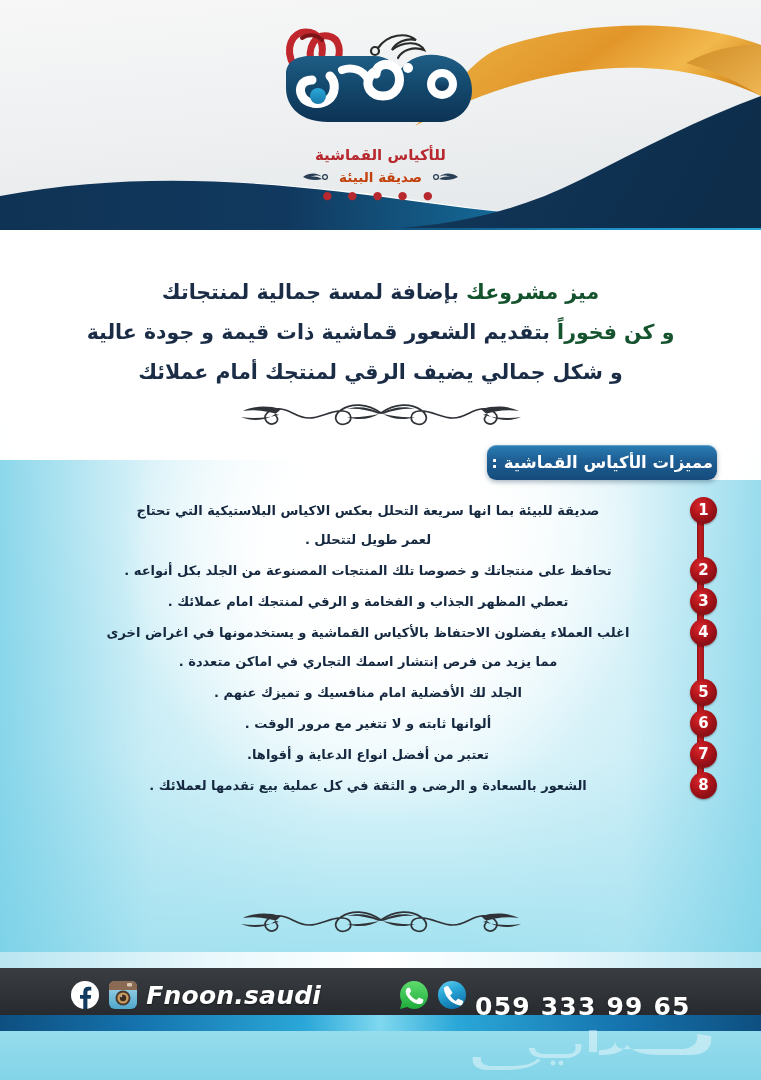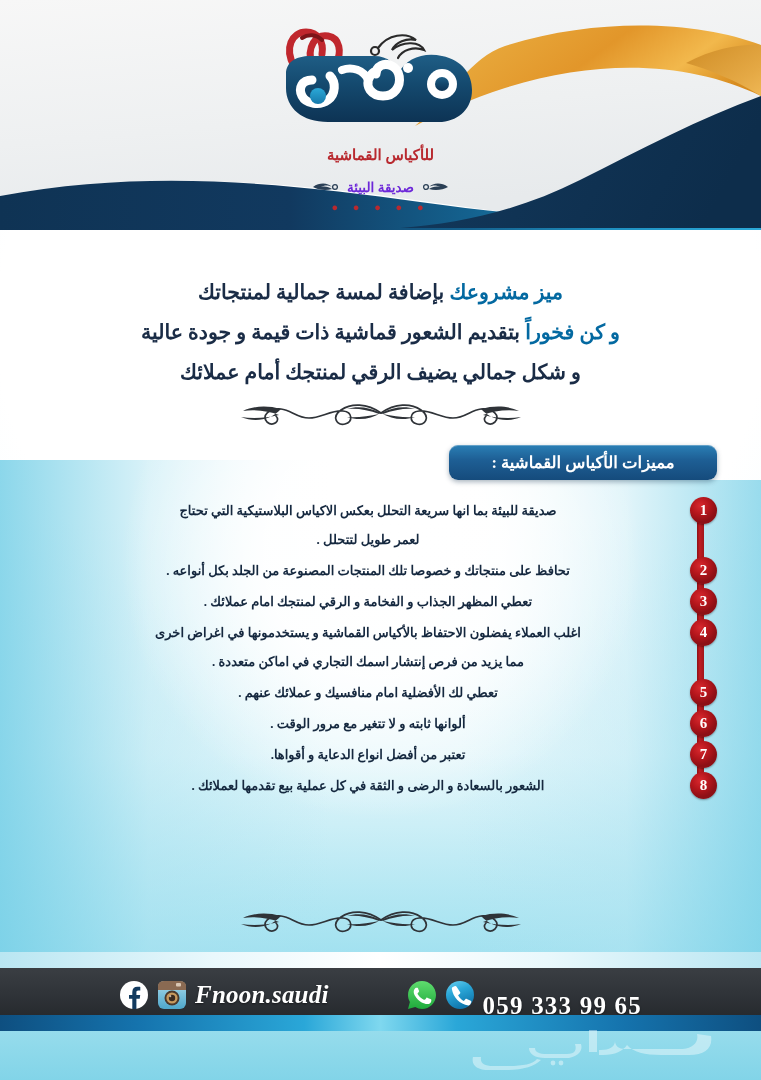--- a/index.html
+++ b/index.html
@@ -10,21 +10,20 @@
   }
   body {
     font-family: "DejaVu Sans", "Liberation Sans", sans-serif;
   }
   .page {
     position: relative;
     width: 761px;
     height: 1080px;
     overflow: hidden;
     background: #ffffff;
-    font-family: Liberation Serif, serif;
   }
 
   
   .bg-base {
     position: absolute;
     inset: 0;
     background:
       radial-gradient(120% 75% at 50% 30%, #ffffff 0%, #ffffff 42%, #f2fbfd 62%, #dff4fa 78%, #bfe9f3 100%);
   }
   .bg-cyan-bottom {
@@ -84,22 +83,22 @@
     line-height: 0;
   }
   .logo-sub1 {
     margin-top: 2px;
     color: #b8292f;
     font-size: 15px;
     font-weight: bold;
     letter-spacing: 0.3px;
   }
   .logo-sub2 {
-    margin-top: 15px;
-    color: #6d28d9;
+    margin-top: 5px;
+    color: #c2410c;
     font-size: 13.5px;
     font-weight: bold;
     letter-spacing: 0.5px;
   }
   .logo-orn { display:inline-block; vertical-align: middle; margin: 0 6px; }
   .logo-dots {
     margin-top: 5px;
     letter-spacing: 6px;
     color: #b8292f;
     font-size: 11px;
@@ -115,40 +114,40 @@
     direction: rtl;
     z-index: 5;
   }
   .headline .hl-line {
     color: #1a2c46;
     font-size: 20.5px;
     font-weight: bold;
     line-height: 40px;
     white-space: nowrap;
   }
-  .headline .accent { color: #0369a1; }
+  .headline .accent { color: #14532d; }
 
   
   .ornament {
     position: absolute;
     left: 50%;
     transform: translateX(-50%);
     z-index: 5;
   }
   .orn-top { top: 396px; }
   .orn-bottom { top: 903px; }
 
   
   .pill {
     position: absolute;
     top: 445px;
     right: 44px;
     height: 35px;
     min-width: 212px;
-    padding: 0 28px;
+    padding: 0 4px;
     display: flex;
     align-items: center;
     justify-content: center;
     border-radius: 9px;
     color: #ffffff;
     font-size: 16.5px;
     font-weight: bold;
     letter-spacing: 0.2px;
     background: linear-gradient(180deg, #2a7fb5 0%, #1e5f95 42%, #154b7c 100%);
     box-shadow: 0 2px 5px rgba(10,40,70,0.35), inset 0 1px 0 rgba(255,255,255,0.28);
@@ -464,21 +463,21 @@
       <div class="feat-num">4</div>
       <div class="feat-text">
         <span class="ln">اغلب العملاء يفضلون الاحتفاظ بالأكياس القماشية و يستخدمونها في اغراض اخرى</span>
         <span class="ln">مما يزيد من فرص إنتشار اسمك التجاري في اماكن متعددة .</span>
       </div>
     </div>
 
     <div class="feat">
       <div class="feat-num">5</div>
       <div class="feat-text">
-        <span class="ln">تعطي لك الأفضلية امام منافسيك و عملائك عنهم .</span>
+        <span class="ln">الجلد لك الأفضلية امام منافسيك و تميزك عنهم .</span>
       </div>
     </div>
 
     <div class="feat">
       <div class="feat-num">6</div>
       <div class="feat-text">
         <span class="ln">ألوانها ثابته و لا تتغير مع مرور الوقت .</span>
       </div>
     </div>
 

